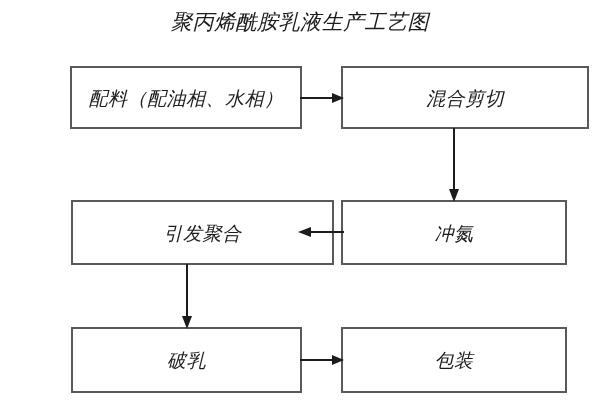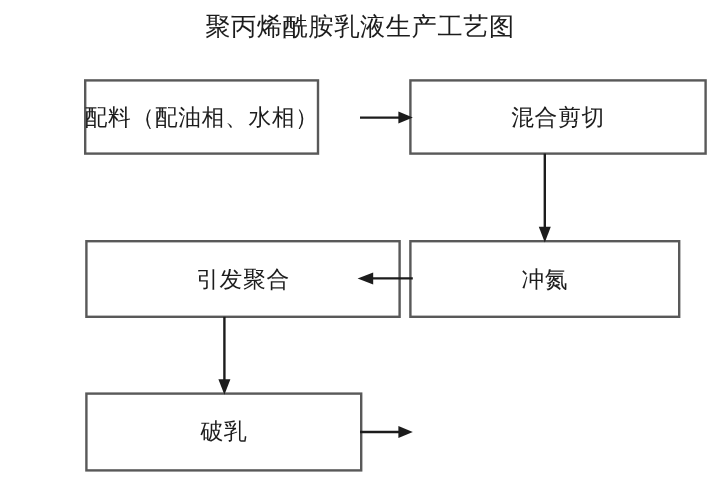--- a/index.html
+++ b/index.html
@@ -11,20 +11,21 @@
     height: 400px;
     background: #ffffff;
     font-family: "DejaVu Sans", "Liberation Sans", sans-serif;
     overflow: hidden;
   }
   #canvas {
     position: relative;
     width: 600px;
     height: 400px;
     background: #ffffff;
+    font-style: italic;
   }
   .title {
     position: absolute;
     left: 0;
     top: 8px;
     width: 600px;
     text-align: center;
     font-size: 21px;
     line-height: 28px;
     color: #1c1c1c;
@@ -41,21 +42,21 @@
     justify-content: center;
   }
   .node-label {
     font-size: 19px;
     line-height: 24px;
     color: #1c1c1c;
     white-space: nowrap;
     letter-spacing: 0.5px;
   }
   
-  #node-ingredients { left: 70px;  top: 66px;  width: 196px; height: 63px; }
+  #node-ingredients { left: 70px;  top: 66px;  width: 232px; height: 63px; }
   #node-mixing      { left: 341px; top: 66px;  width: 248px; height: 63px; }
   #node-polymerize  { left: 71px;  top: 200px; width: 263px; height: 65px; }
   #node-nitrogen    { left: 341px; top: 200px; width: 226px; height: 65px; }
   #node-demulsify   { left: 71px;  top: 327px; width: 231px; height: 66px; }
   #node-packaging   { left: 341px; top: 327px; width: 226px; height: 66px; }
 
   
   .conn {
     position: absolute;
     overflow: visible;
@@ -93,20 +94,23 @@
   </div>
 
   <div class="node" id="node-nitrogen">
     <span class="node-label">冲氮</span>
   </div>
 
   <div class="node" id="node-demulsify">
     <span class="node-label">破乳</span>
   </div>
 
+  <div class="node" id="node-packaging">
+    <span class="node-label">包装</span>
+  </div>
 
   <svg class="conn" id="conn-ingredients-mixing" viewBox="0 0 44 24">
     <line x1="0" y1="12" x2="35" y2="12"></line>
     <polygon points="44,12 32,7 32,17"></polygon>
   </svg>
 
   <svg class="conn" id="conn-mixing-nitrogen" viewBox="0 0 24 74">
     <line x1="12" y1="0" x2="12" y2="64"></line>
     <polygon points="12,74 7,61 17,61"></polygon>
   </svg>

